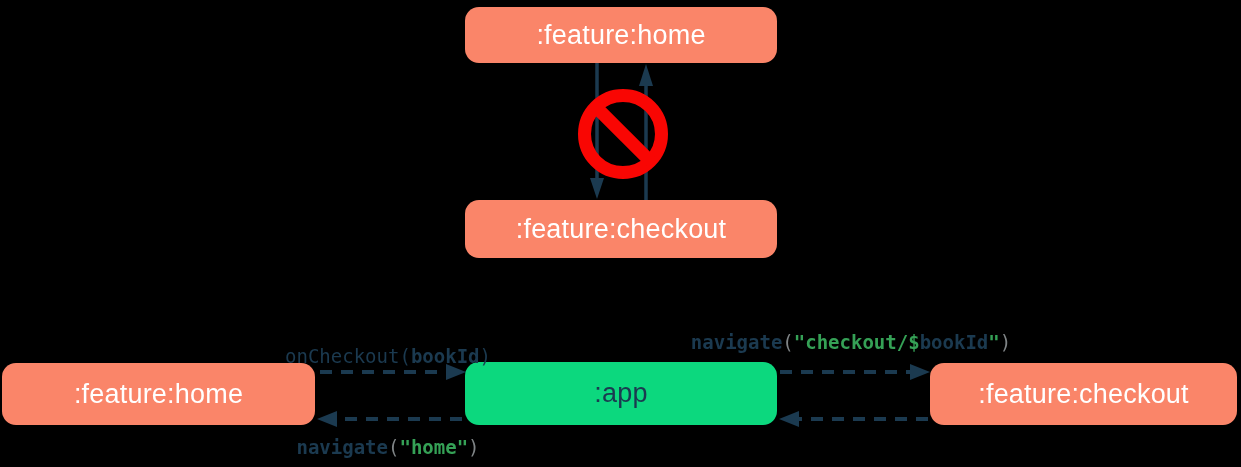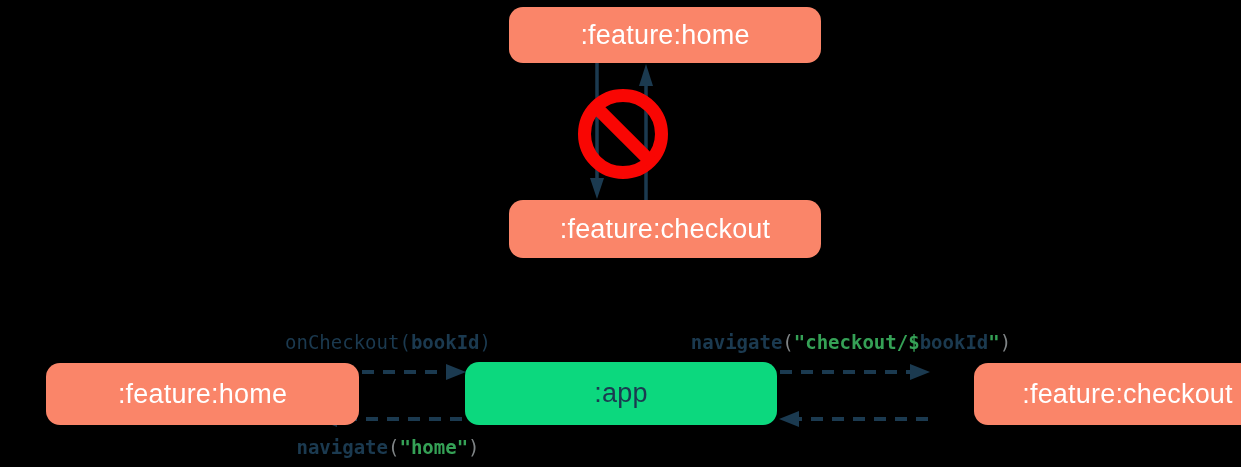--- a/index.html
+++ b/index.html
@@ -33,21 +33,20 @@
     align-items: center;
     justify-content: center;
     border-radius: 14px;
     font-size: 27px;
     letter-spacing: 0.2px;
     white-space: nowrap;
   }
   .node-salmon {
     background: var(--node-salmon);
     color: var(--node-text-light);
-    margin-left: 44px;
   }
   .node-green {
     background: var(--node-green);
     color: var(--navy);
   }
   .edge-label {
     position: absolute;
     transform: translateX(-50%);
     white-space: nowrap;
     font-family: "DejaVu Sans Mono", "Liberation Mono", monospace;
@@ -104,21 +103,21 @@
   <div class="node node-salmon" style="left:465px; top:7px; width:312px; height:56px;">:feature:home</div>
 
   <div class="node node-salmon" style="left:465px; top:200px; width:312px; height:58px;">:feature:checkout</div>
 
   <div class="node node-salmon" style="left:2px; top:363px; width:313px; height:62px;">:feature:home</div>
 
   <div class="node node-green" style="left:465px; top:362px; width:312px; height:63px;">:app</div>
 
   <div class="node node-salmon" style="left:930px; top:363px; width:307px; height:62px;">:feature:checkout</div>
 
-  <div class="edge-label" style="left:388px; top:331px;text-align:right;">
+  <div class="edge-label" style="left:388px; top:345px;text-align:right;">
     <span>onCheckout(</span><span class="tok-b">bookId</span><span>)</span>
   </div>
 
   <div class="edge-label" style="left:851px; top:331px;">
     <span class="tok-b">navigate</span><span class="tok-gray">(</span><span class="tok-str">"checkout/$</span><span class="tok-b">bookId</span><span class="tok-str">"</span><span class="tok-gray">)</span>
   </div>
 
   <div class="edge-label" style="left:388px; top:436px;">
     <span class="tok-b">navigate</span><span class="tok-gray">(</span><span class="tok-str">"home"</span><span class="tok-gray">)</span>
   </div>

